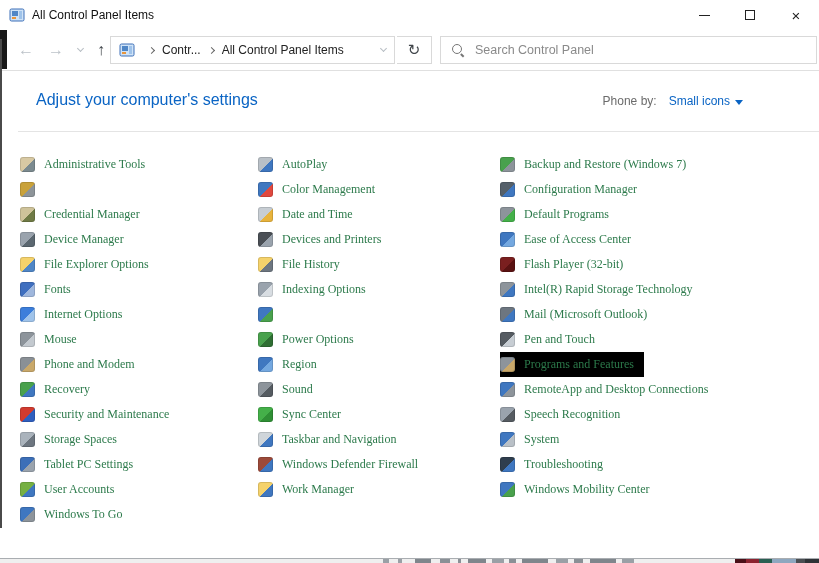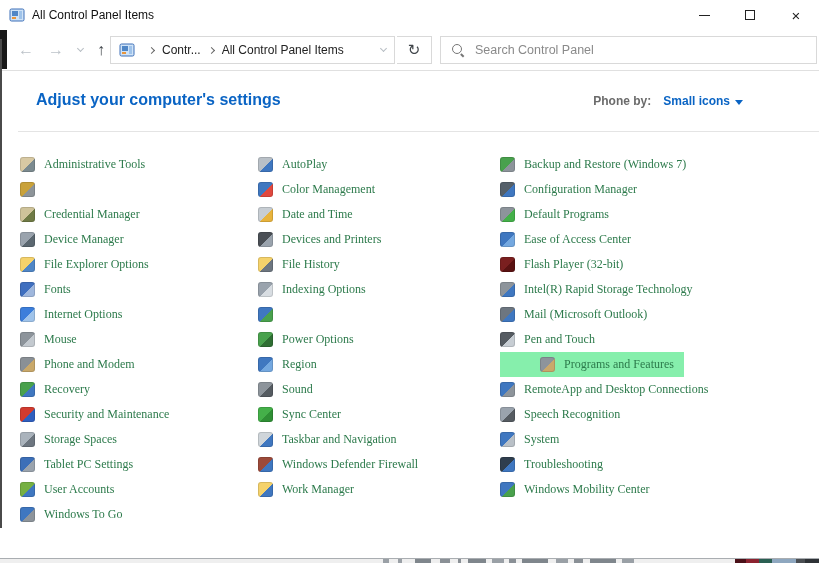--- a/index.html
+++ b/index.html
@@ -31,34 +31,34 @@
   .bc-chev { display:inline-block; width:5px; height:5px; border-right:1.3px solid #666; border-bottom:1.3px solid #666; transform:rotate(-45deg); margin:0 8px; }
   .bc-dd { margin-left:auto; }
   .refresh-box { position:absolute; left:397px; top:6px; width:35px; height:28px; border:1px solid #d9d9d9; border-left:none; display:flex; align-items:center; justify-content:center; font-size:15px; color:#41464b; background:#fff; }
   .search-box { position:absolute; left:440px; top:6px; width:377px; height:28px; border:1px solid #d9d9d9; background:#fff; display:flex; align-items:center; padding:0 10px; }
   .mag { position:relative; width:14px; height:14px; margin-right:10px; flex:0 0 auto; }
   .mag::before { content:""; position:absolute; left:1px; top:1px; width:8px; height:8px; border:1.5px solid #767676; border-radius:50%; }
   .mag::after { content:""; position:absolute; left:10px; top:10px; width:4px; height:1.5px; background:#767676; transform:rotate(45deg); transform-origin:left center; }
   .search-placeholder { font-size:12.5px; color:#8a8a8a; }
 
   
-  .page-header { position:absolute; top:71px; left:0; right:0; height:60px; background:#fff;font-weight:bold; }
+  .page-header { position:absolute; top:71px; left:0; right:0; height:60px; background:#fff; }
   .heading { position:absolute; left:36px; top:20px; font-size:16px; color:#0a64c4; }
   .viewby { position:absolute; right:76px; top:23px; font-size:12px; color:#6b6b6b; display:flex; align-items:center; }
   .viewby .val { color:#0a64c4; margin-left:12px; }
   .viewby .tri { width:0; height:0; border-left:4px solid transparent; border-right:4px solid transparent; border-top:5px solid #0a64c4; margin-left:5px; margin-top:2px; }
   .divider { position:absolute; top:131px; left:18px; right:0; height:1px; background:#e4e4e4; }
 
   
   .grid { position:absolute; top:152px; left:20px; right:0; display:grid; grid-template-columns:238px 242px 1fr; }
   .grid-col { display:flex; flex-direction:column;font-family:Liberation Serif, serif; }
   .item { display:flex; align-items:center; height:25px; gap:9px; width:fit-content; padding-right:10px; cursor:default; }
   .item-icon { width:15px; height:15px; border-radius:3px; flex:0 0 auto; box-shadow:inset 0 0 0 1px rgba(0,0,0,0.12); }
   .item-label { font-size:12px; color:#2c7a4b; white-space:nowrap; }
-  .item.highlighted { background:#86efac;padding-left:40px; }
+  .item.highlighted { background:#000000; }
 
   
   .win-bottom { position:absolute; left:0; right:0; top:558px; height:1px; background:#a9adb1; }
   .sliver { position:absolute; left:0; right:0; top:559px; height:4px; background:#efefef; }
   .sliver .seg { position:absolute; top:0; height:4px; display:block; }
 
   
   svg.cpicon { width:100%; height:100%; display:block; }
 </style>
 </head>

